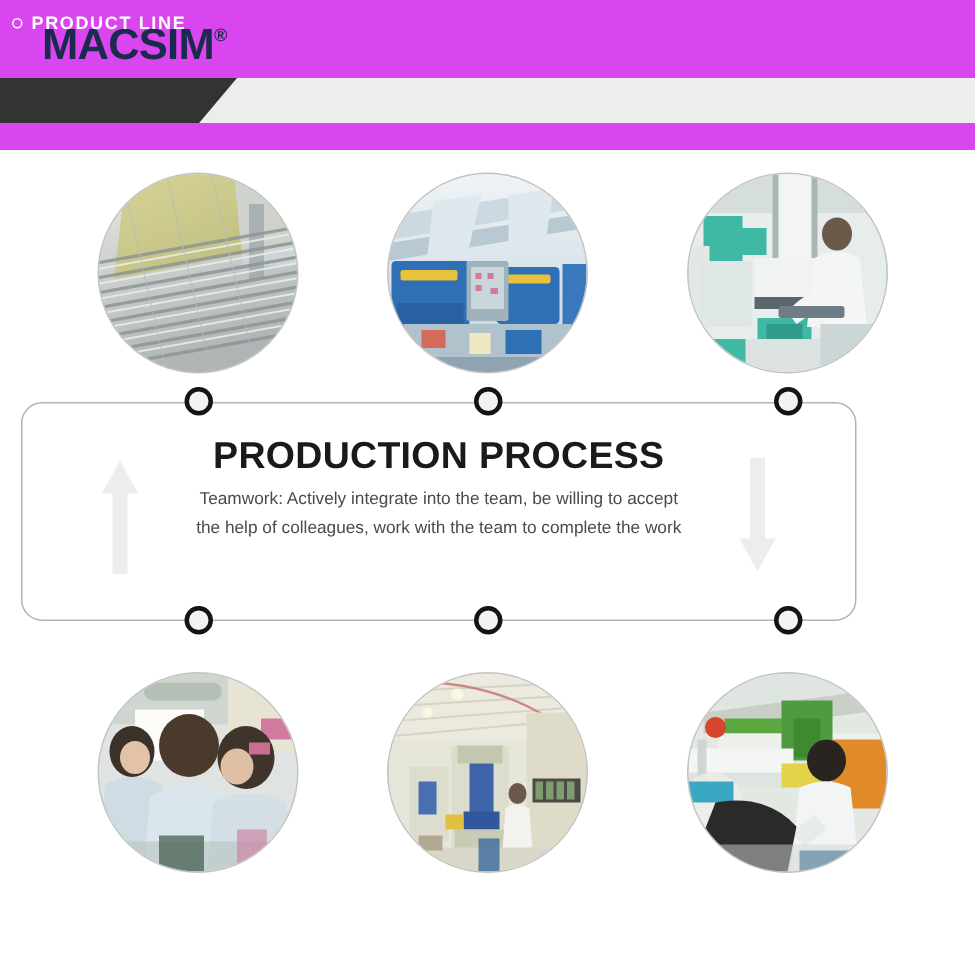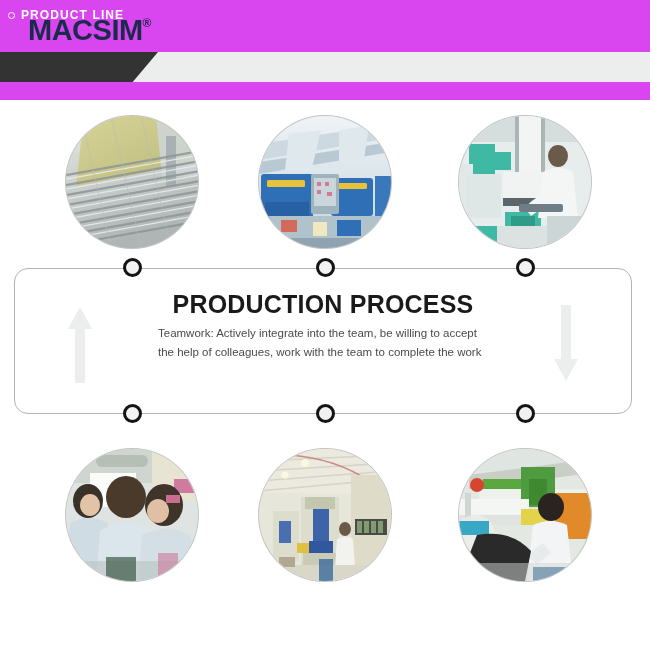--- a/index.html
+++ b/index.html
@@ -102,21 +102,21 @@
   .bot-row .photo { top: 449px; }
   .col-1 { left: 66px; }
   .col-2 { left: 259px; }
   .col-3 { left: 459px; }
 
   
   .panel {
     position: absolute;
     left: 14px;
     top: 268px;
-    width: 618px;
+    width: 557px;
     height: 146px;
     box-sizing: border-box;
     border: 1.4px solid #b3b3b3;
     border-radius: 14px;
     background: #ffffff;
   }
   .panel-title {
     position: absolute;
     left: 0;
     right: 0;
@@ -127,21 +127,21 @@
     letter-spacing: 0.2px;
     color: #1a1a1a;
     font-family: "Liberation Sans", sans-serif;
   }
   .panel-body {
     position: absolute;
     left: 50%;
     transform: translateX(-50%);
     top: 55px;
     width: 330px;
-    text-align: left;
+    text-align: center;
     font-size: 11.5px;
     line-height: 19px;
     color: #4a4a4a;
   }
 
   .arrow {
     position: absolute;
     width: 26px;
     height: 78px;
   }

